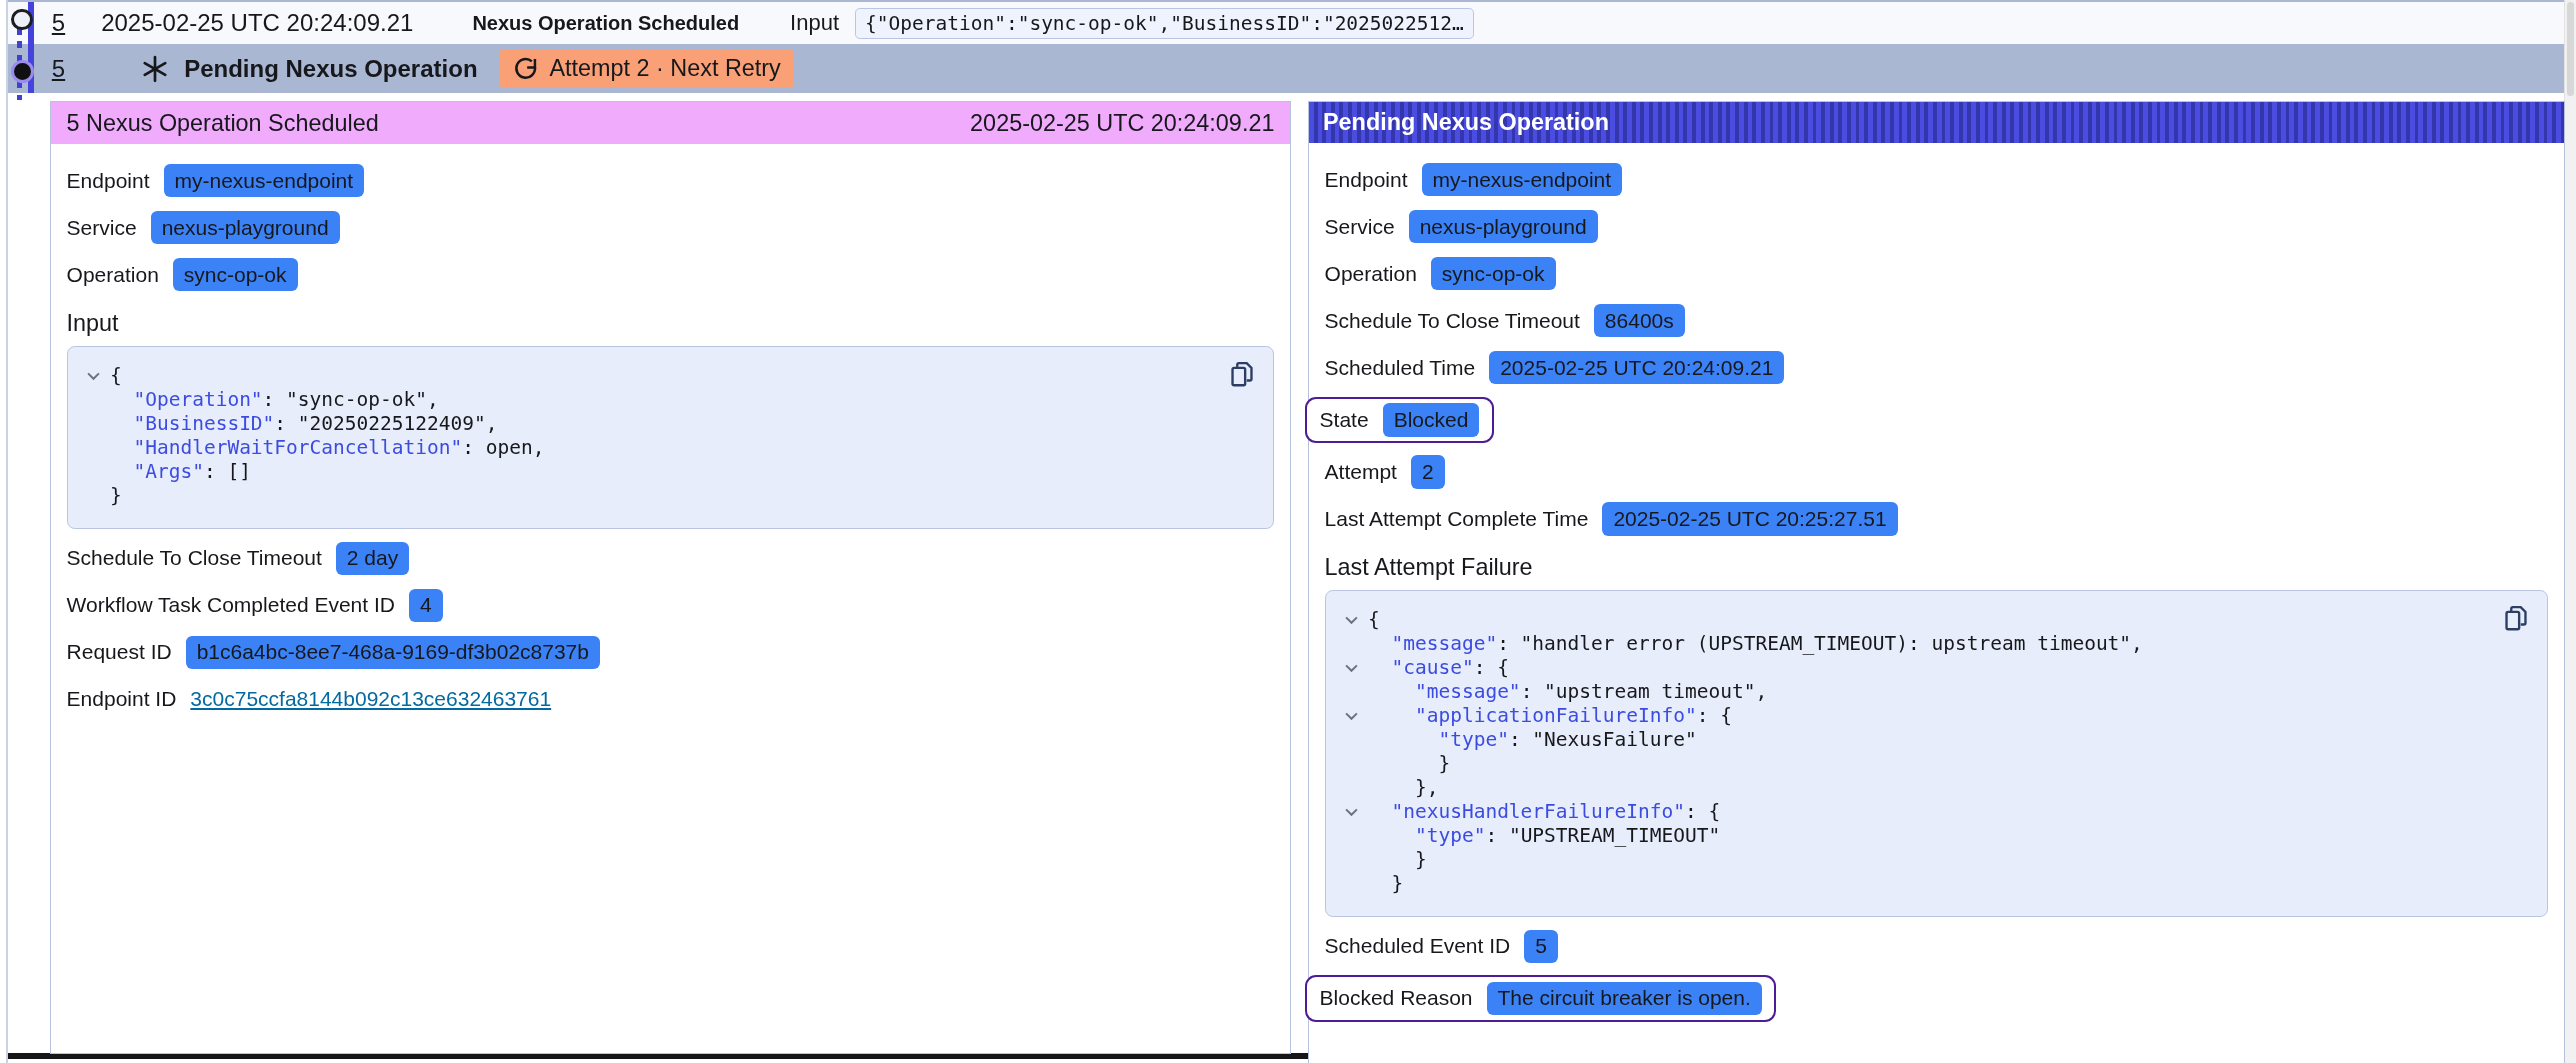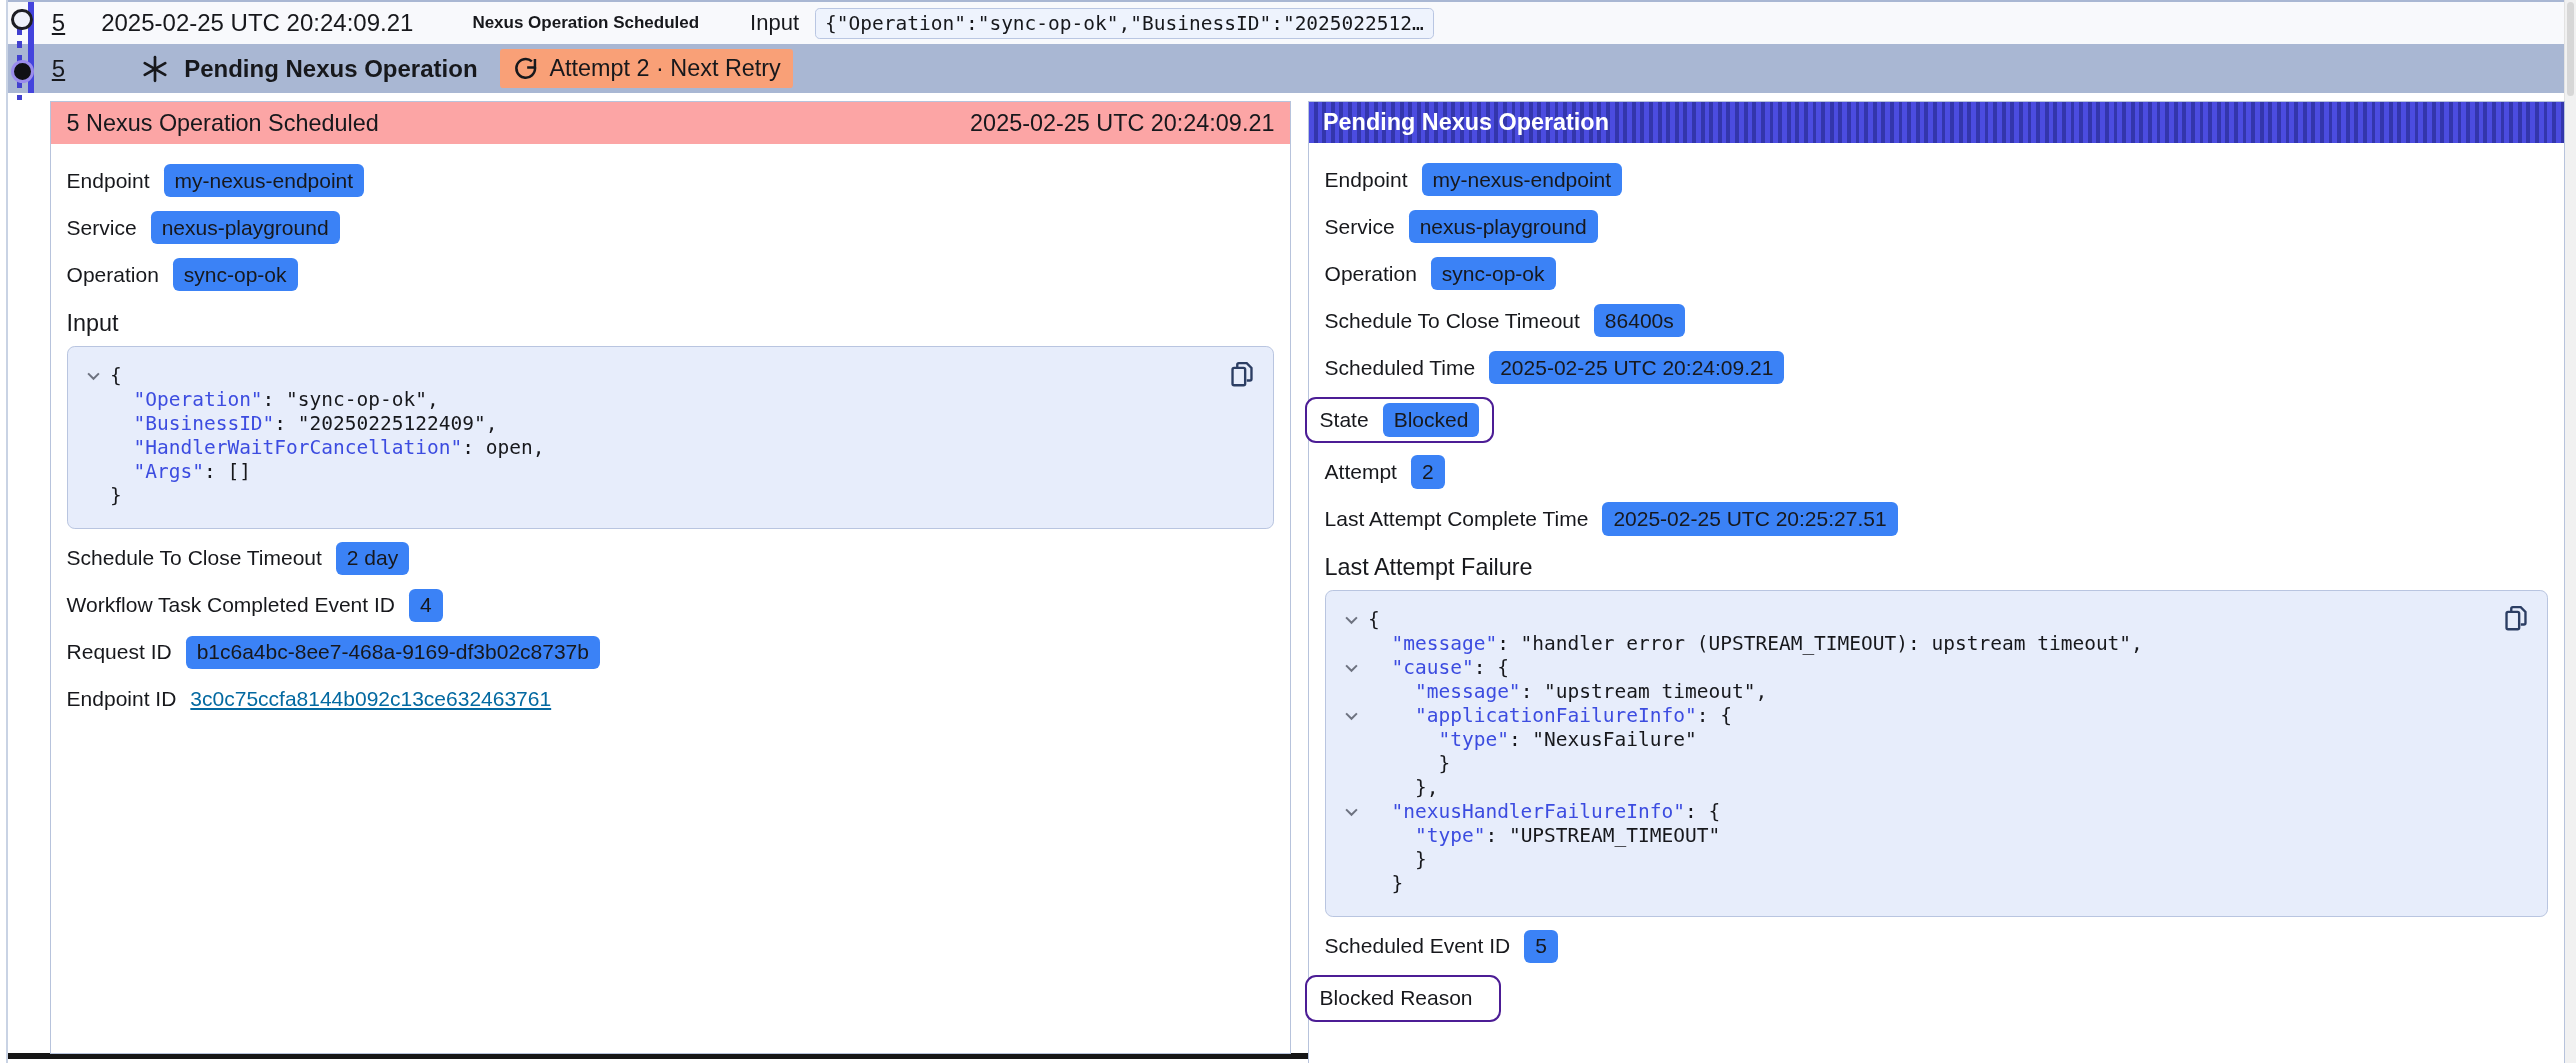--- a/index.html
+++ b/index.html
@@ -15,21 +15,21 @@
   .scroll-thumb{position:absolute;left:1.6px;right:1.6px;top:2.3px;height:94px;border-radius:4.7px;background:#d7d7d7;}
   .black-line{position:absolute;left:7.8px;right:12.5px;top:1053px;height:5.5px;background:#161616;z-index:1;}
 
   
   .row1{position:absolute;left:7.8px;right:11px;top:2.3px;height:42px;background:#f8f9fc;
         display:flex;align-items:center;padding-left:44px;box-sizing:border-box;}
   .row2{position:absolute;left:7.8px;right:11px;top:44px;height:49px;background:#a9b7d3;
         display:flex;align-items:center;padding-left:44px;box-sizing:border-box;}
   .event-id-link{font-size:24px;text-decoration:underline;color:#17181c;margin-right:0;}
   .row1 .ts{font-size:24px;margin-left:36px;}
-  .row1 .ev-title{font-size:17px;font-weight:700;margin-left:59px;}
+  .row1 .ev-title{font-size:20px;font-weight:700;margin-left:59px;}
   .row1 .input-label{font-size:22px;margin-left:51px;}
   .input-preview{margin-left:15.6px;font-family:"DejaVu Sans Mono","Liberation Mono",monospace;
         font-size:19.5px;background:#eef3fd;border:1.6px solid #b9c6e2;border-radius:4.7px;
         padding:3.1px 9.4px;white-space:nowrap;}
   .row2 .ev-title{font-size:24px;font-weight:700;margin-left:14px;}
   .asterisk{margin-left:75px;display:flex;align-items:center;}
   .retry-badge{margin-left:22px;background:#f9a077;border-radius:3.1px;display:flex;align-items:center;
         padding:5.5px 12.5px;font-size:23.4px;font-weight:500;color:#17181c;justify-content:flex-end;}
   .retry-badge svg{margin-right:9.4px;}
 
@@ -40,21 +40,21 @@
   .tl-filled-circle{position:absolute;left:11px;top:60px;width:17px;height:17px;border-radius:50%;
         background:#101014;border:3.1px solid #9a8cec;z-index:4;}
   .tl-dashes{position:absolute;left:17px;top:28px;width:4.7px;height:72px;z-index:3;
         background:repeating-linear-gradient(#4140cf 0 7px,transparent 7px 13.3px);}
 
   
   .card{position:absolute;top:101px;background:#ffffff;border:1.6px solid #b7c3dc;box-sizing:border-box;z-index:2;}
   .card-left{left:50px;width:1241px;height:953px;}
   .card-right{left:1308px;width:1257px;height:962px;border-bottom:none;}
   .card-header{height:42px;display:flex;align-items:center;justify-content:space-between;
-        padding:0 15.6px;font-size:23.4px;background:#fca5a5;}
+        padding:0 15.6px;font-size:23.4px;background:#f0abfc;}
   .card-header-striped{height:41px;display:flex;align-items:center;padding:0 14px;font-size:23.4px;
         font-weight:700;color:#ffffff;
         background:repeating-linear-gradient(90deg,#4b4ce0 0 4.7px,#3336ac 4.7px 8.6px);}
   .card-body{padding:7.8px 15.6px 15.6px 15.6px;}
 
   .field-row{display:flex;align-items:center;margin:11px 0;min-height:36px;font-size:21px;}
   .field-label{margin-right:14px;white-space:nowrap;}
   .badge{background:#3b82f6;border-radius:6.2px;padding:4.7px 11px;white-space:nowrap;}
   .link-value{text-decoration:underline;color:#0369a1;white-space:nowrap;}
   .section-label{font-size:23.4px;margin:17px 0 9.4px 0;}
@@ -322,20 +322,21 @@
 
     <div class="field-row">
       <span class="field-label">Scheduled Event ID</span>
       <span class="badge">5</span>
     </div>
 
     <div>
       <span class="annotation">
         <span class="field-row">
           <span class="field-label">Blocked Reason</span>
+          <span class="badge">The circuit breaker is open.</span>
         </span>
       </span>
     </div>
   </div>
 </section>
 
 <div class="black-line"></div>
 
 <div class="scrollbar">
   <div class="scroll-thumb"></div>

